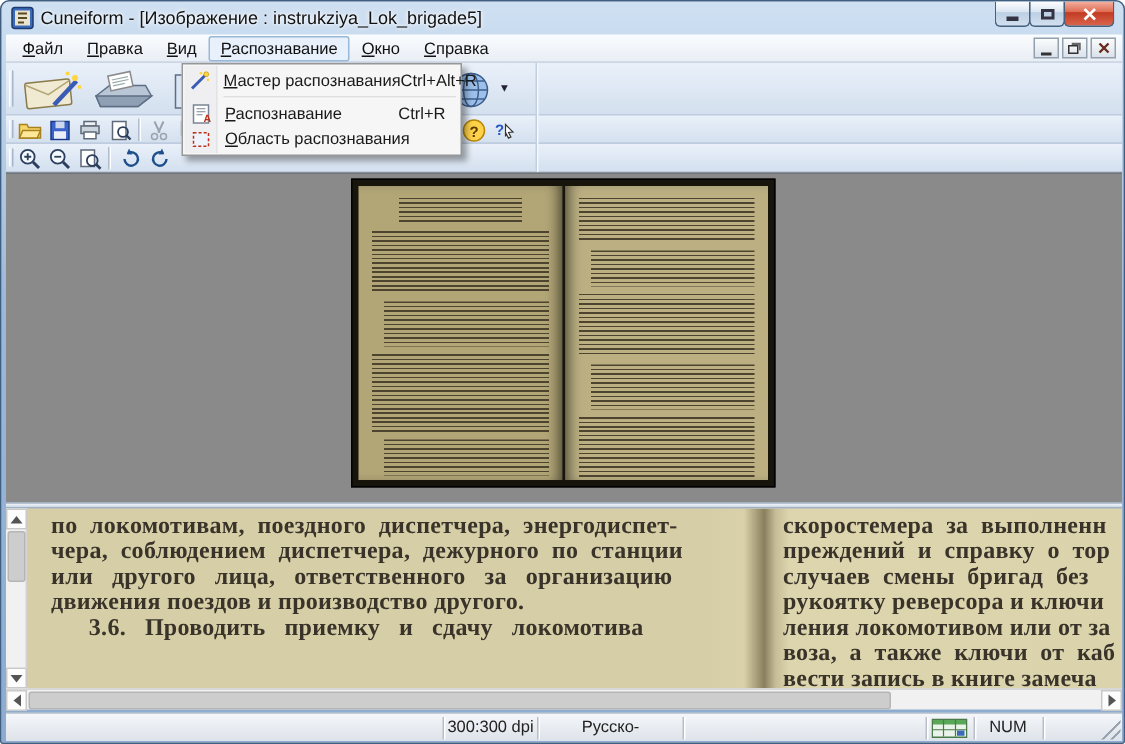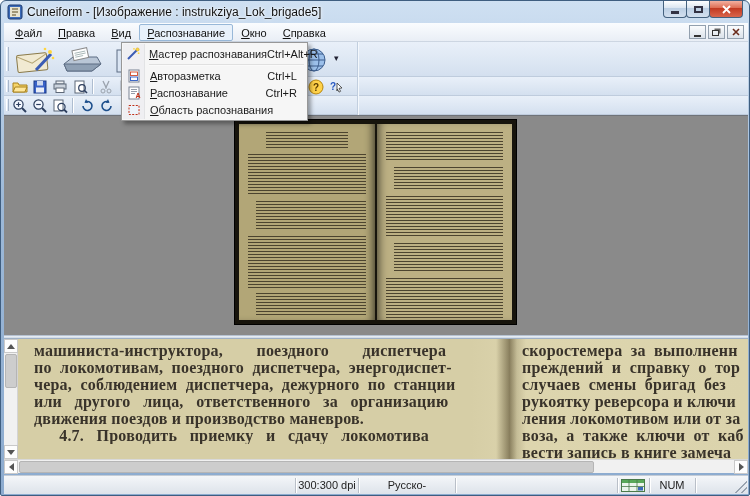--- a/index.html
+++ b/index.html
@@ -333,26 +333,25 @@
       <div class="sbtn sb-up">
           <span class="tri-up"></span>
         </div>
       <div class="vthumb"></div>
       <div class="sbtn sb-dn">
           <span class="tri-dn"></span>
         </div>
     </div>
     <div class="paper">
       <div class="colL">
-        <div class="zl">машиниста-инструктора,        поездного        диспетчера</div>
         <div class="zl">по  локомотивам,  поездного  диспетчера,  энергодиспет-</div>
         <div class="zl">чера,  соблюдением  диспетчера,  дежурного  по  станции</div>
         <div class="zl">или   другого   лица,   ответственного   за   организацию</div>
-        <div class="zl">движения поездов и производство маневров.</div>
-        <div class="zl">      4.7.   Проводить   приемку   и   сдачу   локомотива</div>
+        <div class="zl">движения поездов и производство другого.</div>
+        <div class="zl">      3.6.   Проводить   приемку   и   сдачу   локомотива</div>
       </div>
       <div class="spine"></div>
       <div class="colR">
         <div class="zl">скоростемера  за  выполненн</div>
         <div class="zl">преждений  и  справку  о  тор</div>
         <div class="zl">случаев  смены  бригад  без</div>
         <div class="zl">рукоятку реверсора и ключи</div>
         <div class="zl">ления локомотивом или от за</div>
         <div class="zl">воза,  а  также  ключи  от  каб</div>
         <div class="zl">вести запись в книге замеча</div>
@@ -404,31 +403,20 @@
         </svg>
       </span>
       <span class="plabel"><u>М</u>астер распознавания</span>
       <span class="pshort">Ctrl+Alt+R</span>
     </div>
     <div class="psep"></div>
     <div class="pitem">
       <span class="picon">
         <svg width="14" height="14" viewBox="0 0 14 14">
           <rect x="2" y="1" width="10" height="12" fill="#ffffff" stroke="#7a8494"></rect>
-          <rect x="3.5" y="3" width="7" height="3.5" fill="none" stroke="#d04a28" stroke-width="0.9"></rect>
-          <rect x="3.5" y="8" width="7" height="3.5" fill="none" stroke="#2858c0" stroke-width="0.9"></rect>
-        </svg>
-      </span>
-      <span class="plabel"><u>А</u>вторазметка</span>
-      <span class="pshort">Ctrl+L</span>
-    </div>
-    <div class="pitem">
-      <span class="picon">
-        <svg width="14" height="14" viewBox="0 0 14 14">
-          <rect x="2" y="1" width="10" height="12" fill="#ffffff" stroke="#7a8494"></rect>
           <path d="M4 3.5h6M4 5.5h6M4 7.5h4" stroke="#7a8494" stroke-width="0.8"></path>
           <text x="8.6" y="12.4" font-size="7" font-weight="bold" fill="#c03018" font-family="Liberation Sans, sans-serif">A</text>
         </svg>
       </span>
       <span class="plabel"><u>Р</u>аспознавание</span>
       <span class="pshort">Ctrl+R</span>
     </div>
     <div class="pitem">
       <span class="picon">
         <svg width="14" height="14" viewBox="0 0 14 14">

